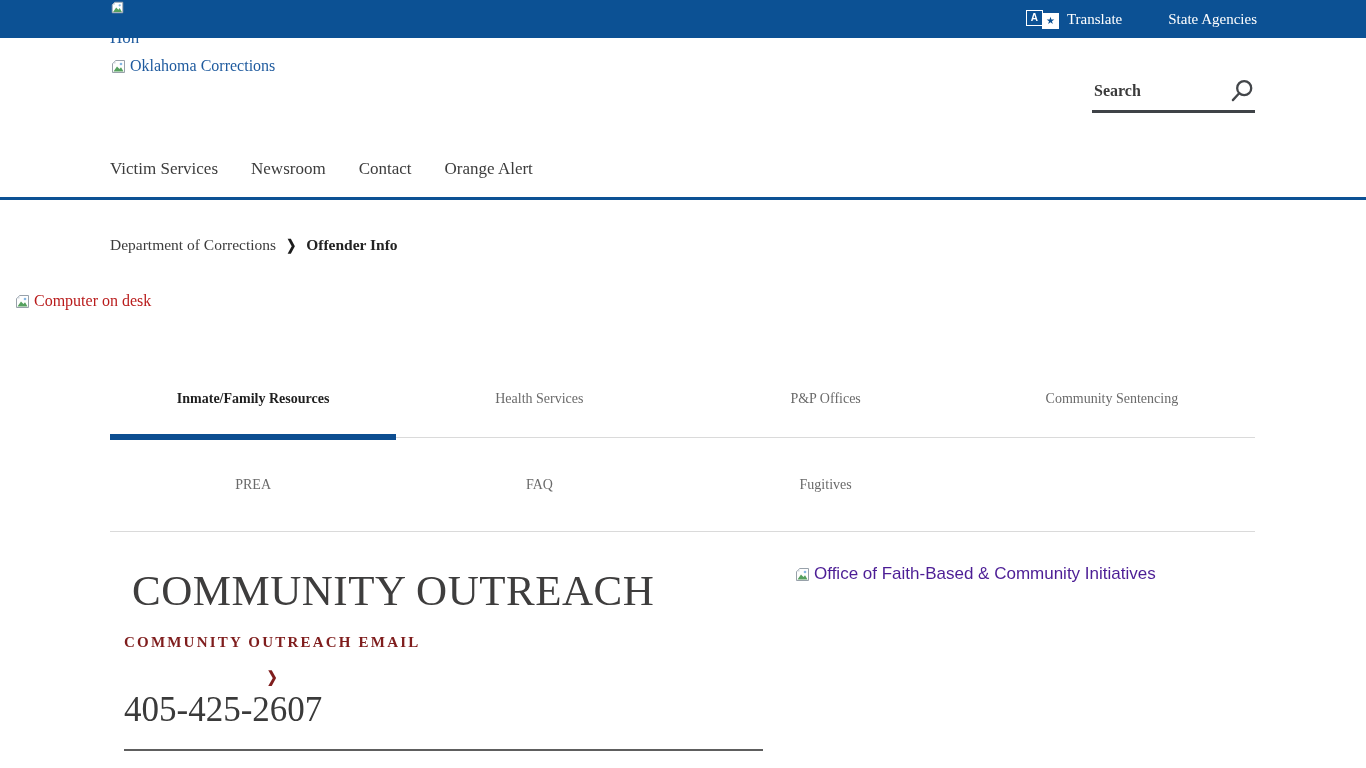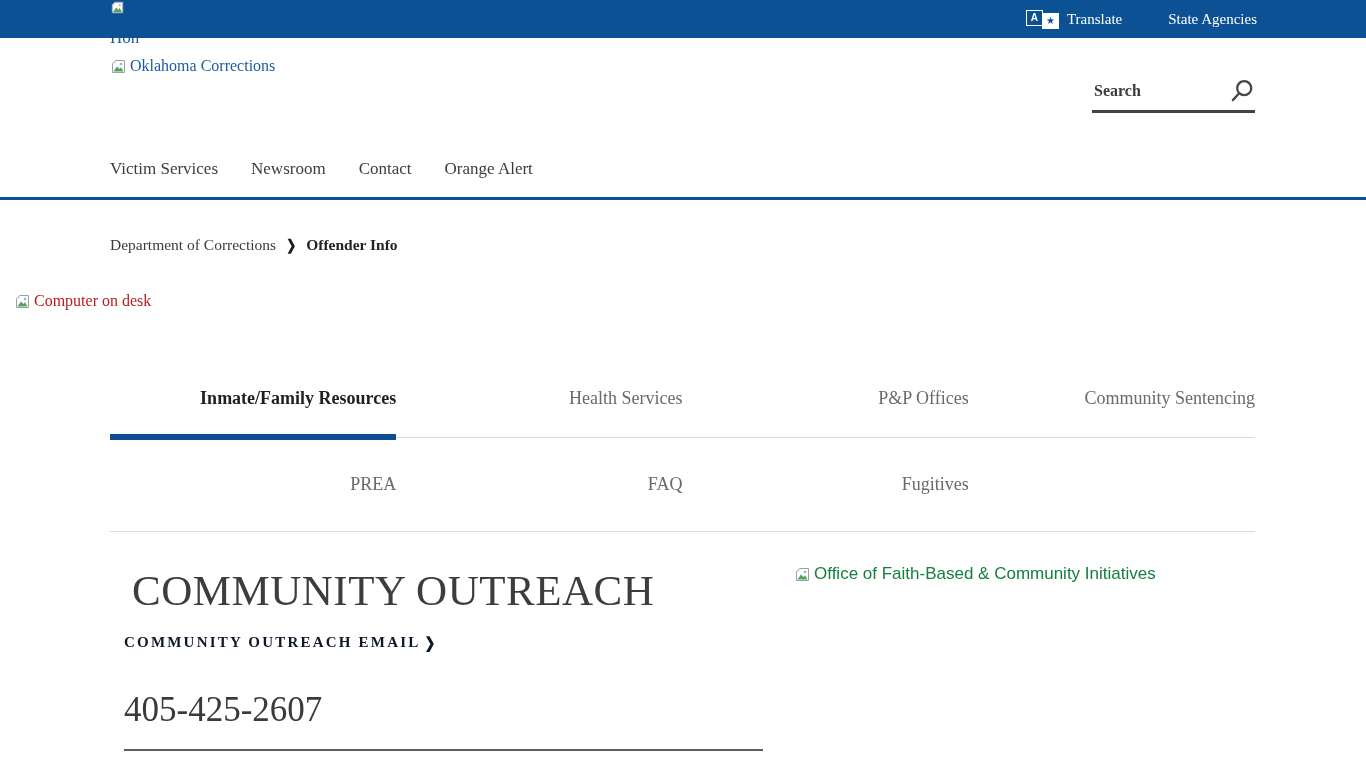--- a/index.html
+++ b/index.html
@@ -78,47 +78,47 @@
 
   
   .tabs{position:absolute;left:110px;top:360px;width:1145px;}
   .tabrow{
     display:grid;grid-template-columns:repeat(4,1fr);
     border-bottom:1px solid #DADADA;
   }
   .tabrow1{height:77px;}
   .tabrow2{height:93px;}
   .tab{
-    position:relative;display:flex;align-items:center;justify-content:flex-end;
-    font-size:18px;color:#6A6A6A;
+    position:relative;display:flex;align-items:center;justify-content:center;
+    font-size:14px;color:#6A6A6A;
   }
   .tab.active{font-weight:bold;color:#1F1F1F;}
   .tab-indicator{
     position:absolute;left:0;right:0;bottom:-3px;height:6px;background:#0D4E91;
   }
 
   
   .page-title{
     position:absolute;left:124px;top:558px;margin:8px;
     font-size:43px;font-weight:normal;color:#3E3D3D;letter-spacing:0.5px;
   }
   .email-link{
-    position:absolute;left:124px;top:634px;display:flex;align-items:center;gap:4px;
-    color:#0f172a;font-size:15px;font-weight:bold;letter-spacing:2.2px;
+    position:absolute;left:124px;top:634px;display:flex;align-items:center;gap:18px;
+    color:#7f1d1d;font-size:15px;font-weight:bold;letter-spacing:2.2px;flex-direction:column;
   }
   .link-chevron{font-size:13px;letter-spacing:0;transform:scaleY(1.15);}
   .phone-number{
     position:absolute;left:124px;top:690px;font-size:35px;color:#3A3A3A;
   }
   .content-divider{
     position:absolute;left:124px;top:749px;width:639px;height:2px;background:#5E5E5E;
   }
   .side-link{
     position:absolute;left:794px;top:564px;display:flex;align-items:center;gap:3px;
-    font-family:"Liberation Sans",sans-serif;font-size:17px;color:#15803d;
+    font-family:"Liberation Sans",sans-serif;font-size:17px;color:#4c1d95;
   }
   .bimg{flex:none;}
 </style>
 </head>
 <body>
 
 
 
 
 <div class="topbar">

